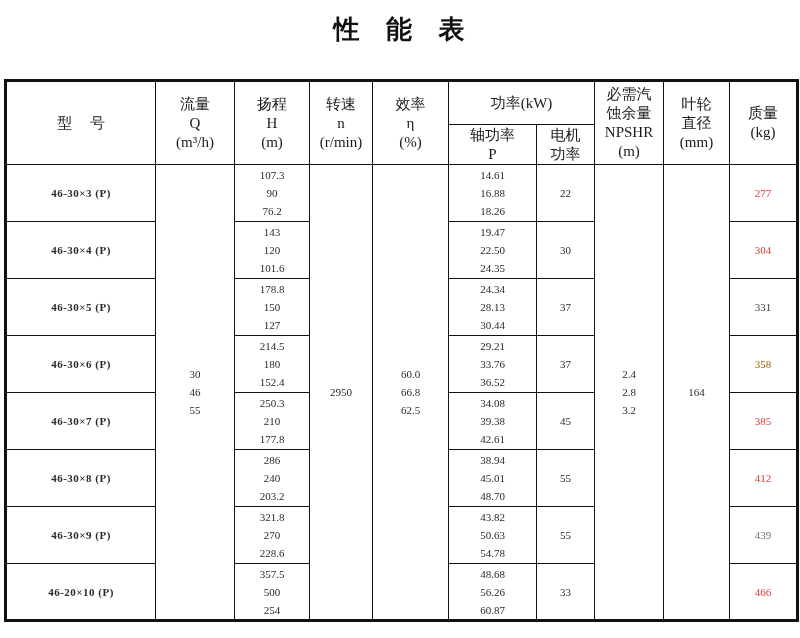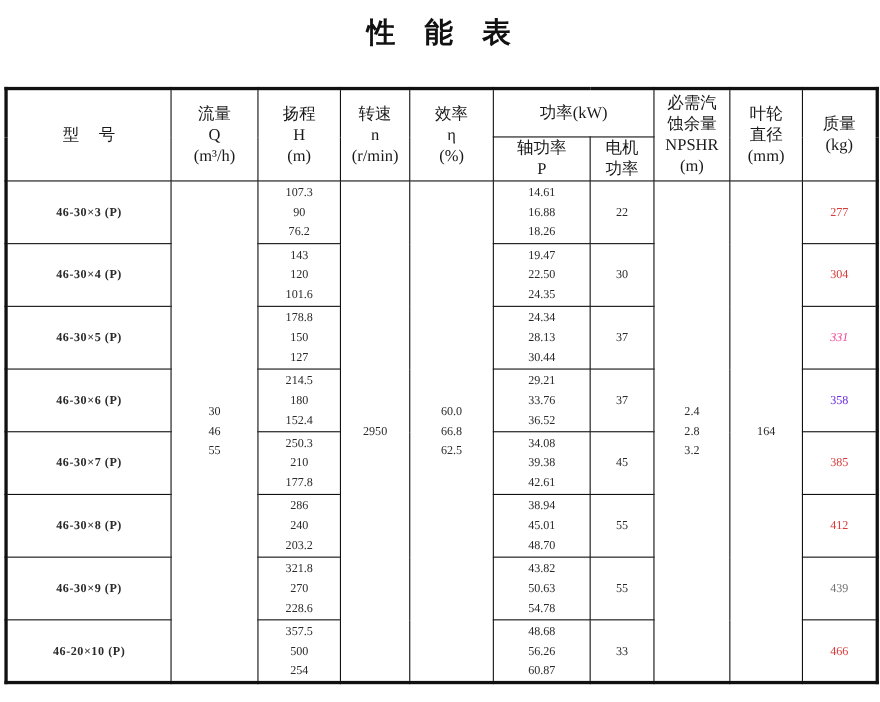--- a/index.html
+++ b/index.html
@@ -143,33 +143,33 @@
 
     <tr class="data-row">
       <td class="model-cell">46-30×5 (P)</td>
       <td>178.8
 150
 127</td>
       <td>24.34
 28.13
 30.44</td>
       <td>37</td>
-      <td class="mass-cell" style="color: #ec4899; font-style: italic;">331</td>
+      <td class="mass-cell" style="color: #404040;">331</td>
     </tr>
 
     <tr class="data-row">
       <td class="model-cell">46-30×6 (P)</td>
       <td>214.5
 180
 152.4</td>
       <td>29.21
 33.76
 36.52</td>
       <td>37</td>
-      <td class="mass-cell" style="color: #6d28d9;">358</td>
+      <td class="mass-cell" style="color: #a16207;">358</td>
     </tr>
 
     <tr class="data-row">
       <td class="model-cell">46-30×7 (P)</td>
       <td>250.3
 210
 177.8</td>
       <td>34.08
 39.38
 42.61</td>

